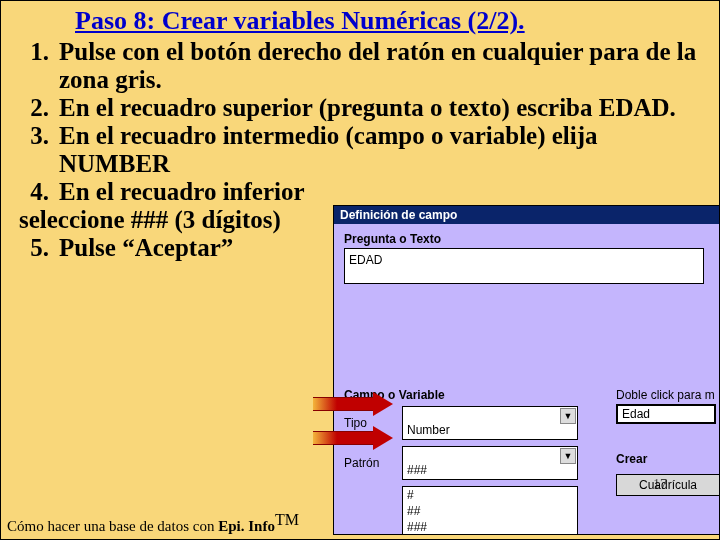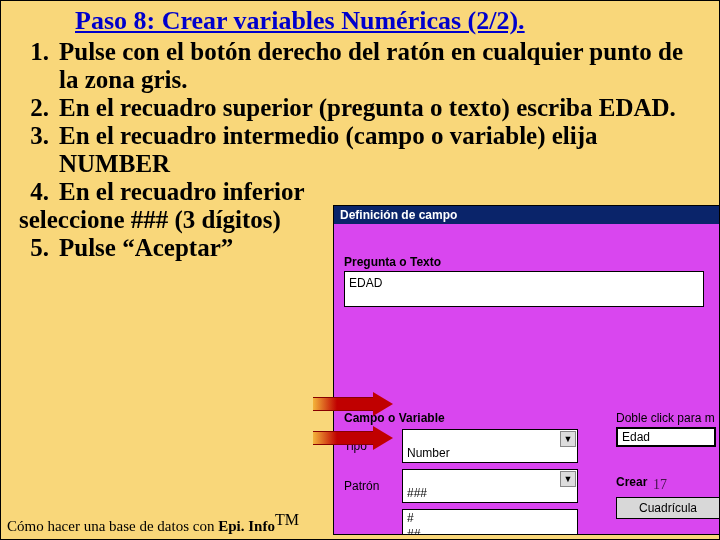--- a/index.html
+++ b/index.html
@@ -42,34 +42,34 @@
     color: rgba(0,0,0,0.7);
     font-size: 14px;
     z-index: 50;
   }
 
   
   .dialog {
     position: absolute;
     top: 204px; left: 332px;
     width: 388px; height: 330px;
-    background: #d946ef;
+    background: #c4b5fd;
     border: 1px solid #000;
     font-family: Tahoma, Arial, sans-serif;
     font-size: 12px;
     overflow: hidden;
   }
   .dlg-titlebar {
     background: #0a246a;
     color: #fff;
     font-weight: bold;
     padding: 2px 6px;
     font-size: 12px;
   }
-  .dlg-body { padding: 6px 10px 10px 10px; position: relative; margin-top: 23px; }
+  .dlg-body { padding: 6px 10px 10px 10px; position: relative; }
   .dlg-label { font-weight: bold; margin-top: 2px; }
   .input-text {
     width: 360px; height: 36px;
     background: #fff;
     border: 1px solid #000;
     padding: 2px 4px;
     font-family: Tahoma, Arial, sans-serif;
     font-size: 12px;
     margin-top: 2px;
     display: block;
@@ -159,21 +159,21 @@
   }
 </style>
 </head>
 <body>
 
 <div class="slide-title">Paso 8: Crear variables Numéricas (2/2).</div>
 
 <div class="steps">
   <div class="step-row">
     <div class="step-num">1.</div>
-    <div class="step-text">Pulse con el botón derecho del ratón en cualquier punto de la zona gris.</div>
+    <div class="step-text">Pulse con el botón derecho del ratón en cualquier para de la zona gris.</div>
   </div>
   <div class="step-row">
     <div class="step-num">2.</div>
     <div class="step-text">En el recuadro superior (pregunta o texto) escriba EDAD.</div>
   </div>
   <div class="step-row">
     <div class="step-num">3.</div>
     <div class="step-text">En el recuadro intermedio (campo o variable) elija NUMBER</div>
   </div>
   <div class="step-row">

